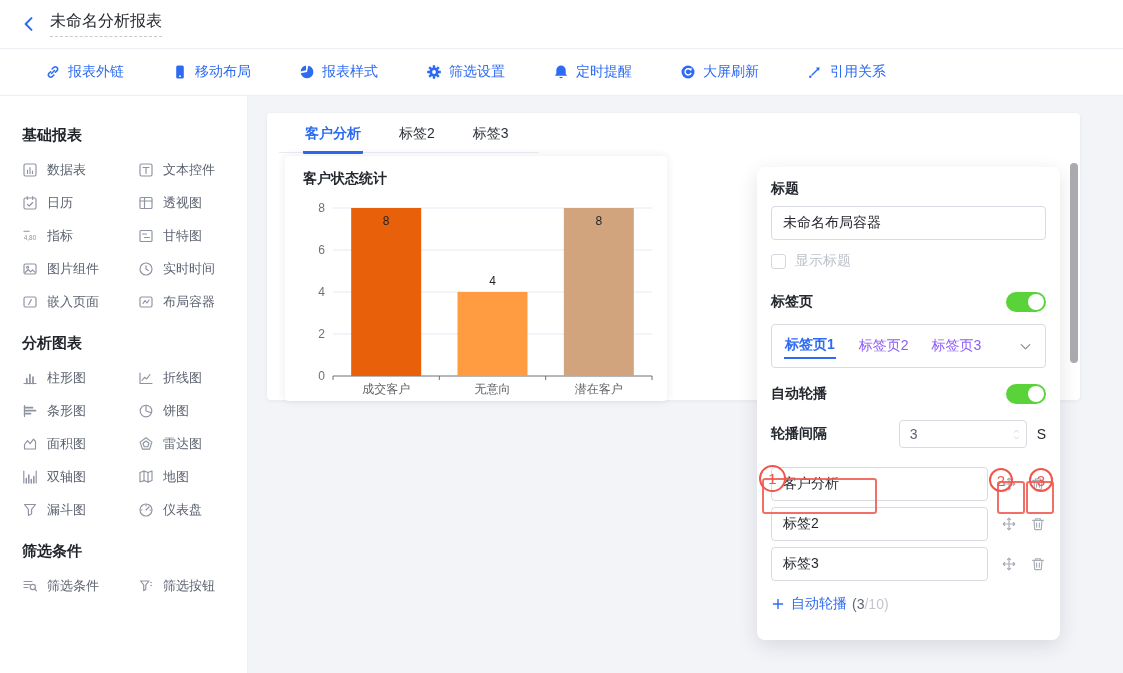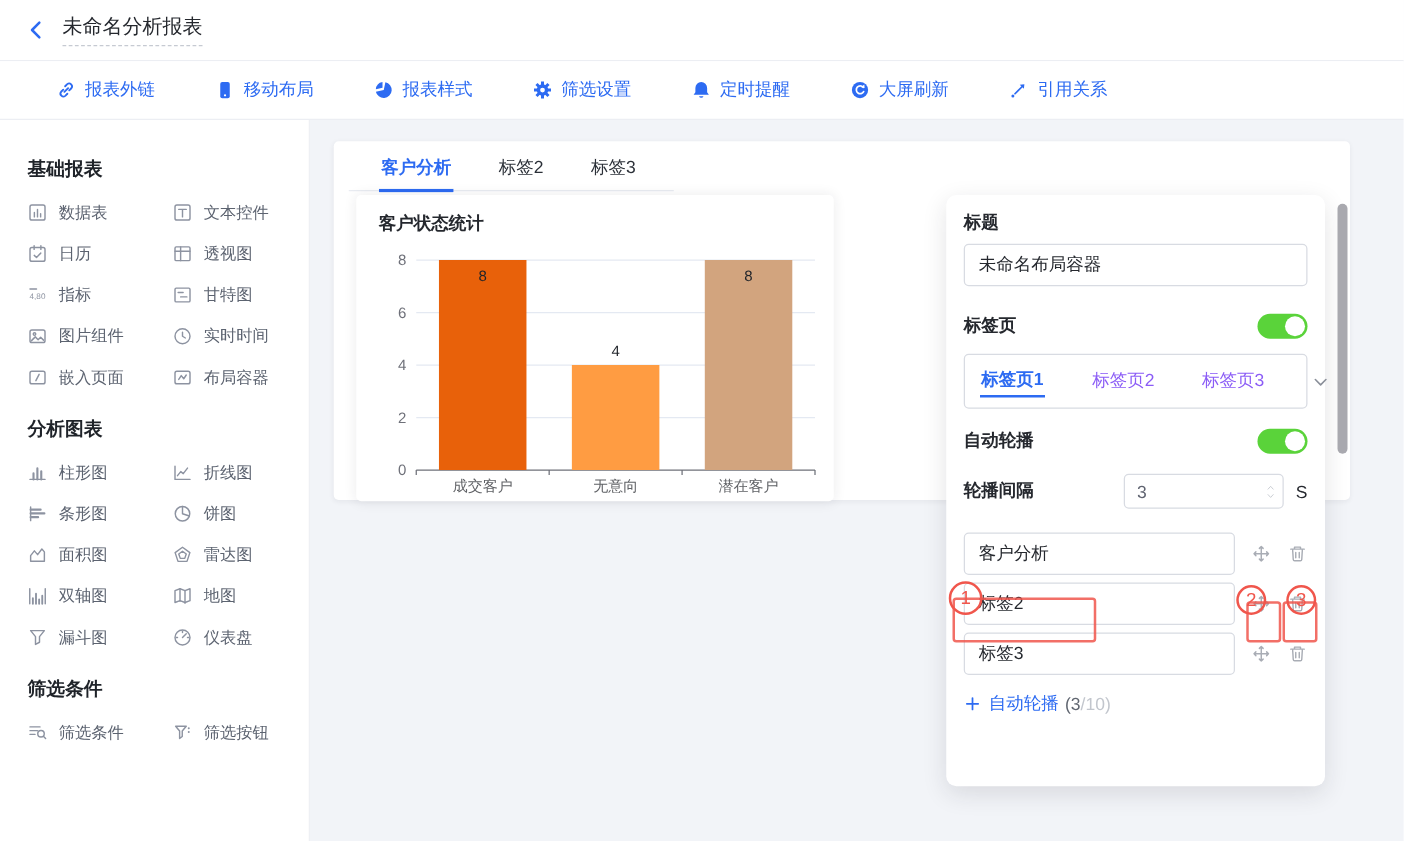--- a/index.html
+++ b/index.html
@@ -26,30 +26,30 @@
   .canvas{flex:1;background:#f2f4f8;position:relative}
   
   .container-card{position:absolute;left:19px;top:17px;width:813px;height:287px;background:#fff;border-radius:4px;box-shadow:0 1px 4px rgba(30,35,43,.06);z-index:1}
   .tabstrip{display:inline-flex;gap:34px;margin:10px 0 0 12px;padding:0 28px 0 24px;border-bottom:1px solid #e9ecf2}
   .c-tab{font-size:14px;color:#2b3038;padding:2px 2px 8px;cursor:pointer}
   .c-tab.active{color:#2d6bf2;font-weight:bold;border-bottom:3px solid #2d6bf2;margin-bottom:-2px;border-radius:1px}
   .chart-card{position:absolute;left:18px;top:43px;width:382px;height:245px;background:#fff;border-radius:4px;box-shadow:0 0 10px rgba(30,35,43,.09)}
   .chart-title{font-size:14px;font-weight:bold;color:#25282e;padding:14px 0 0 18px}
   .chart-card svg.chart{position:absolute;left:0;top:36px}
   
-  .panel{position:absolute;left:509px;top:60px;width:303px;height:473px;background:#fff;border-radius:8px;box-shadow:0 6px 20px rgba(30,35,43,.12);padding:13px 14px;z-index:10}
+  .panel{position:absolute;left:509px;top:71px;width:303px;height:473px;background:#fff;border-radius:8px;box-shadow:0 6px 20px rgba(30,35,43,.12);padding:13px 14px;z-index:10}
   .p-label{font-size:14px;font-weight:bold;color:#25282e}
   .p-input{width:100%;height:34px;border:1px solid #d8dbe2;border-radius:4px;padding:0 11px;font-size:14px;color:#25282e;outline:none;background:#fff}
   .mt8{margin-top:8px}
   .p-check-row{display:flex;align-items:center;gap:9px;margin-top:12px;color:#bcc0c9;font-size:14px}
   .cbox{width:15px;height:15px;border:1px solid #d4d7de;border-radius:3px;background:#fff;cursor:pointer;flex:none}
   .p-row{display:flex;align-items:center;justify-content:space-between}
   .toggle{width:40px;height:20px;border-radius:10px;position:relative;cursor:pointer}
   .toggle::after{content:'';position:absolute;right:2px;top:2px;width:16px;height:16px;border-radius:50%;background:#fff}
-  .tabsbox{margin-top:12px;height:44px;border:1px solid #d8dbe2;border-radius:4px;display:flex;align-items:center;padding:0 12px;gap:38px;font-size:14px}
+  .tabsbox{margin-top:12px;height:44px;border:1px solid #d8dbe2;border-radius:4px;display:flex;align-items:center;padding:0 12px;gap:23px;font-size:14px}
   .tp{color:#8b5cf6;cursor:pointer;white-space:nowrap}
   .tp.active{color:#2d6bf2;font-weight:bold;border-bottom:2px solid #2d6bf2;padding:2px 1px 3px}
   .tabsbox .chev{margin-left:auto;color:#8a8f99;width:15px;height:15px;cursor:pointer}
   .num-wrap{width:128px;height:28px;border:1px solid #d8dbe2;border-radius:4px;display:flex;align-items:center}
   .num-wrap input{border:none;outline:none;width:92px;padding-left:10px;font-size:14px;color:#5f6370;background:transparent}
   .spin{margin-left:auto;display:flex;flex-direction:column;gap:1px;padding-right:5px;color:#b9bdc6}
   .spin .icn{width:9px;height:6px;cursor:pointer}
   .unit{font-size:14px;color:#25282e;margin-left:10px}
   .opt-row{display:flex;align-items:center;margin-top:6px}
   .opt-row.first{margin-top:19px}
@@ -448,20 +448,24 @@
               <text x="313.8333333333333" y="33" text-anchor="middle" font-size="12" fill="#1f2329">8</text>
               <text x="313.8333333333333" y="201" text-anchor="middle" font-size="12" fill="#606266">潜在客户</text>
             </svg>
           </div>
       </div>
     </div>
 
     <div class="panel">
       <div class="p-label">标题</div>
       <input class="p-input mt8" value="未命名布局容器" style="">
+      <div class="p-check-row">
+        <span class="cbox"></span>
+        <span>显示标题</span>
+      </div>
       <div class="p-row" style="margin-top:22px">
         <span class="p-label">标签页</span>
         <span class="toggle" id="toggle-tabs" style="background: rgb(90, 211, 58);"></span>
       </div>
       <div class="tabsbox" id="tabsbox">
           <span class="tp active">标签页1</span>
           <span class="tp">标签页2</span>
           <span class="tp">标签页3</span>
           <span class="icn chev">
             <svg viewBox="0 0 16 16">

